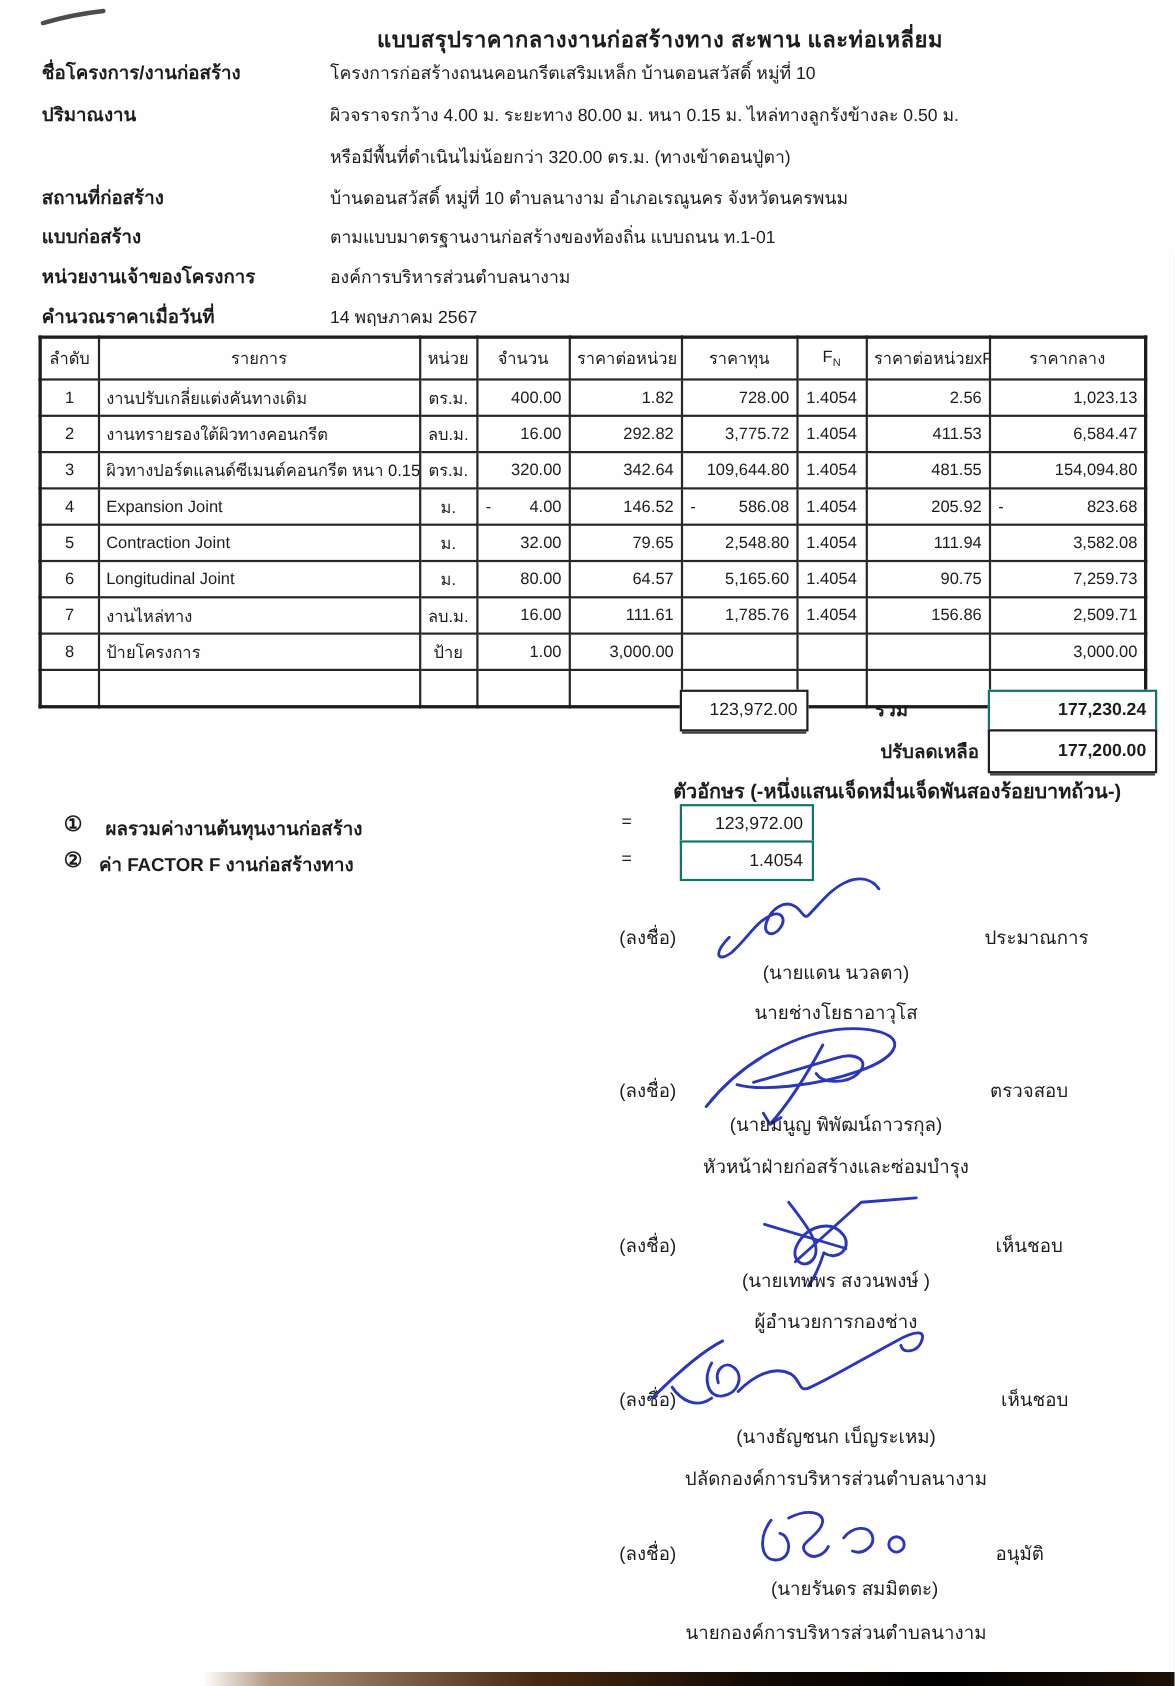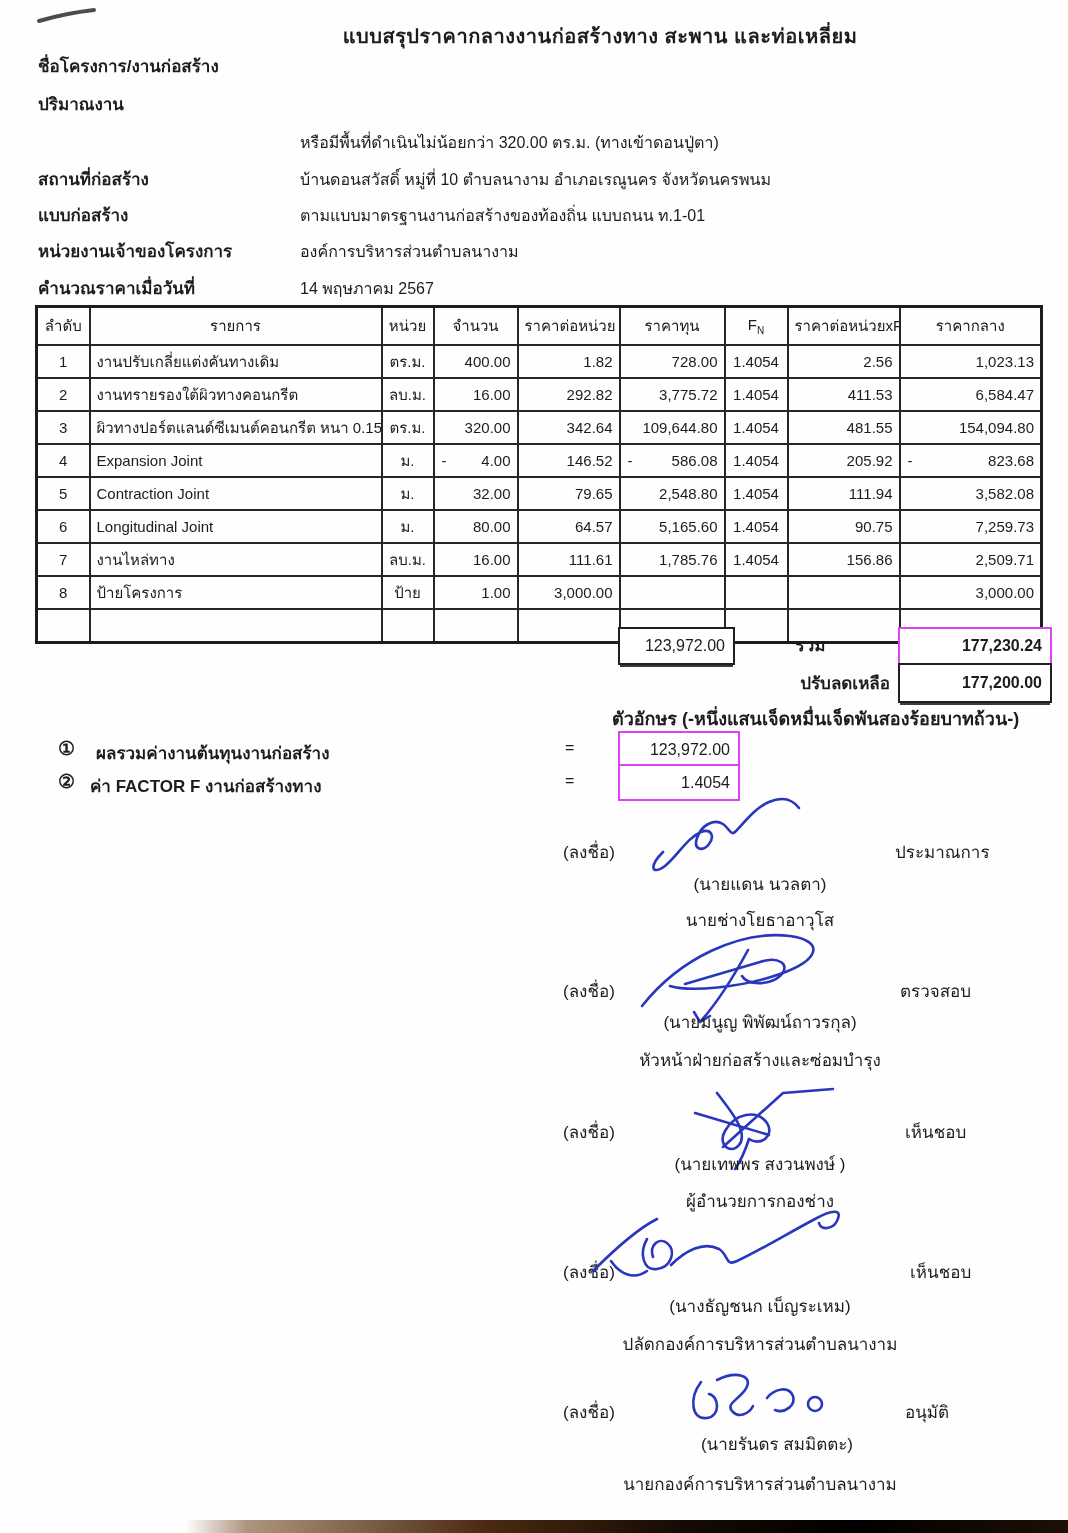--- a/index.html
+++ b/index.html
@@ -40,21 +40,21 @@
   .dash{position:absolute;left:7px;top:50%;transform:translateY(-52%);}
   sub{font-size:10px;}
 
   .vbox{
     border:2px solid #1f1f1f;
     box-shadow:0 4px 0 -2px #3a3a3a;
     display:flex;align-items:center;justify-content:flex-end;
     padding-right:8px;font-size:16px;background:#fff;
   }
   .plainbox{
-    border:2px solid #d946ef;
+    border:2px solid #0f766e;
     display:flex;align-items:center;justify-content:flex-end;
     padding-right:8px;font-size:16px;background:#fff;
   }
   .bold{font-weight:bold;}
   .sigline{font-size:17px;white-space:nowrap;}
   .sigcenter{width:340px;text-align:center;font-size:17px;white-space:nowrap;}
   svg.sig path, svg.sig circle{fill:none;stroke-linecap:round;stroke-linejoin:round;}
   .bottom-strip{
     left:185px;right:0;bottom:0;height:13px;
     background:linear-gradient(90deg,rgba(0,0,0,0) 0%,rgba(110,62,22,.55) 7%,#4a2a10 34%,#150b04 56%,#000 76%,#1d1006 100%);
@@ -66,22 +66,24 @@
 
 <div class="page">
 
   <svg class="abs" style="left:36px;top:6px;" width="62" height="20" viewBox="0 0 62 20">
     <path d="M3,15 C20,10 40,6 58,4" stroke="#4c4c4c" stroke-width="4" fill="none" stroke-linecap="round"></path>
   </svg>
 
   <div class="abs doc-title">แบบสรุปราคากลางงานก่อสร้างทาง  สะพาน  และท่อเหลี่ยม</div>
 
   <div class="abs lbl" style="left:38px;top:52px;">ชื่อโครงการ/งานก่อสร้าง</div>
+  <div class="abs val" style="left:300px;top:54px;">โครงการก่อสร้างถนนคอนกรีตเสริมเหล็ก บ้านดอนสวัสดิ์  หมู่ที่ 10</div>
 
   <div class="abs lbl" style="left:38px;top:90px;">ปริมาณงาน</div>
+  <div class="abs val" style="left:300px;top:92px;">ผิวจราจรกว้าง 4.00 ม. ระยะทาง 80.00 ม. หนา 0.15 ม. ไหล่ทางลูกรังข้างละ 0.50 ม.</div>
 
   <div class="abs val" style="left:300px;top:130px;">หรือมีพื้นที่ดำเนินไม่น้อยกว่า  320.00  ตร.ม.  (ทางเข้าดอนปู่ตา)</div>
 
   <div class="abs lbl" style="left:38px;top:165px;">สถานที่ก่อสร้าง</div>
   <div class="abs val" style="left:300px;top:167px;">บ้านดอนสวัสดิ์  หมู่ที่ 10  ตำบลนางาม  อำเภอเรณูนคร  จังหวัดนครพนม</div>
 
   <div class="abs lbl" style="left:38px;top:201px;">แบบก่อสร้าง</div>
   <div class="abs val" style="left:300px;top:203px;">ตามแบบมาตรฐานงานก่อสร้างของท้องถิ่น แบบถนน ท.1-01</div>
 
   <div class="abs lbl" style="left:38px;top:237px;">หน่วยงานเจ้าของโครงการ</div>

